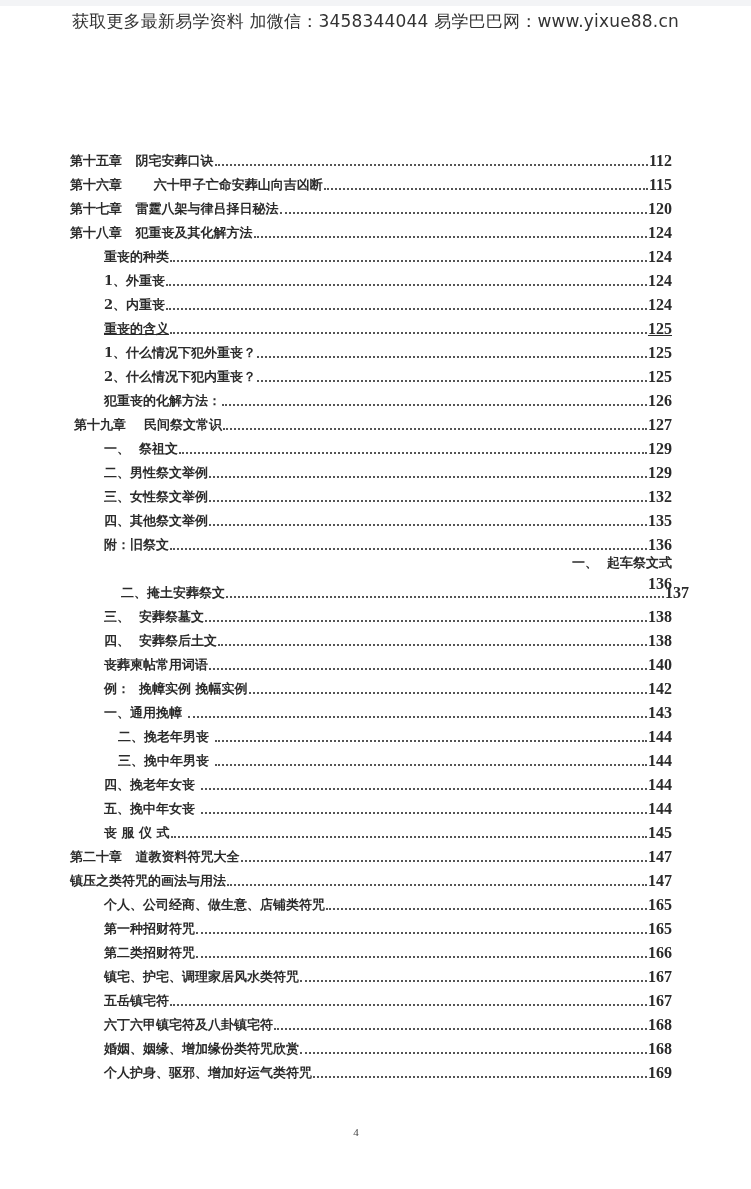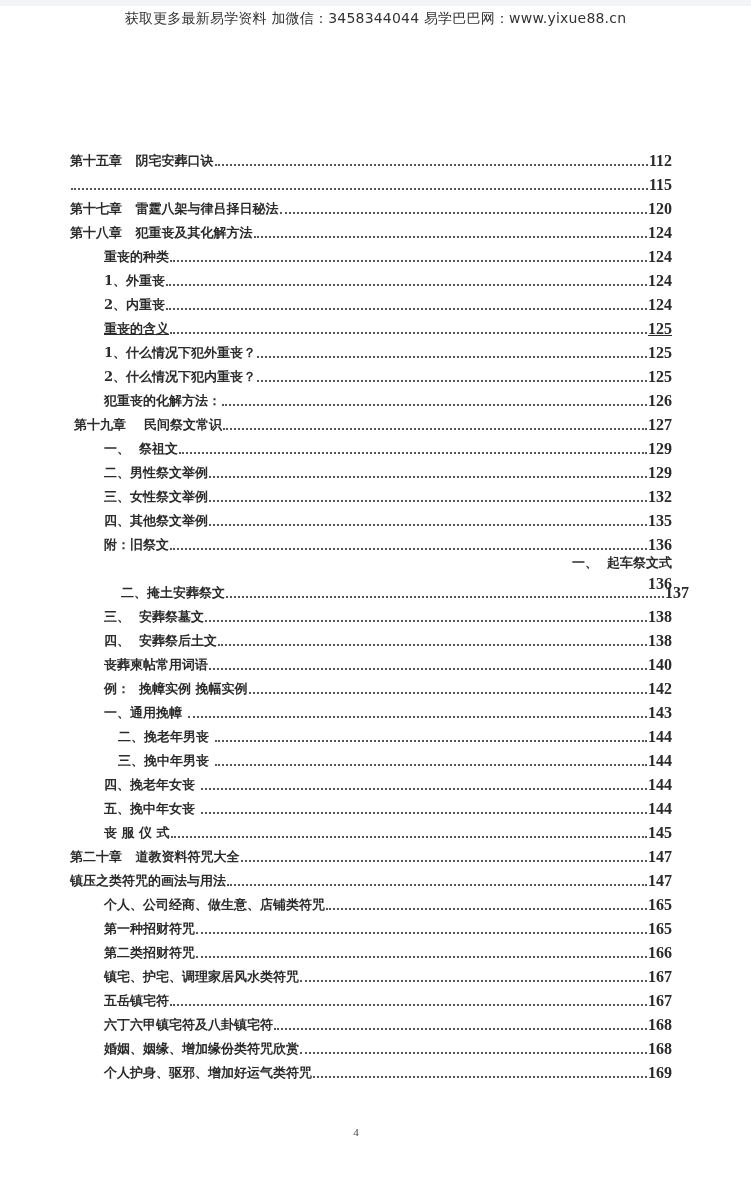--- a/index.html
+++ b/index.html
@@ -20,21 +20,21 @@
       left: 0; top: 0;
       width: 751px; height: 6px;
       background: #f3f4f6;
     }
     .banner {
       position: absolute;
       left: 0; top: 10px;
       width: 751px;
       text-align: center;
       font-family: "DejaVu Sans", "Liberation Sans", sans-serif;
-      font-size: 14px;
+      font-size: 17px;
       color: #333;
       letter-spacing: 0.2px;
     }
     .toc {
       position: absolute;
       left: 0; top: 145px;
       width: 751px;
     }
     .toc-row {
       position: absolute;
@@ -79,20 +79,21 @@
 
 <div class="banner">获取更多最新易学资料 加微信：3458344044 易学巴巴网：www.yixue88.cn</div>
 
 <div class="toc" id="toc">
     <div class="toc-row" style="left: 70px; top: 2px; width: 602px;">
       <span class="toc-label">第十五章   阴宅安葬口诀</span>
       <span class="toc-leader"></span>
       <span class="toc-page">112</span>
     </div>
     <div class="toc-row" style="left: 70px; top: 26px; width: 602px;">
+      <span class="toc-label">第十六章       六十甲子亡命安葬山向吉凶断</span>
       <span class="toc-leader"></span>
       <span class="toc-page">115</span>
     </div>
     <div class="toc-row" style="left: 70px; top: 50px; width: 602px;">
       <span class="toc-label">第十七章   雷霆八架与律吕择日秘法</span>
       <span class="toc-leader"></span>
       <span class="toc-page">120</span>
     </div>
     <div class="toc-row" style="left: 70px; top: 74px; width: 602px;">
       <span class="toc-label">第十八章   犯重丧及其化解方法</span>

